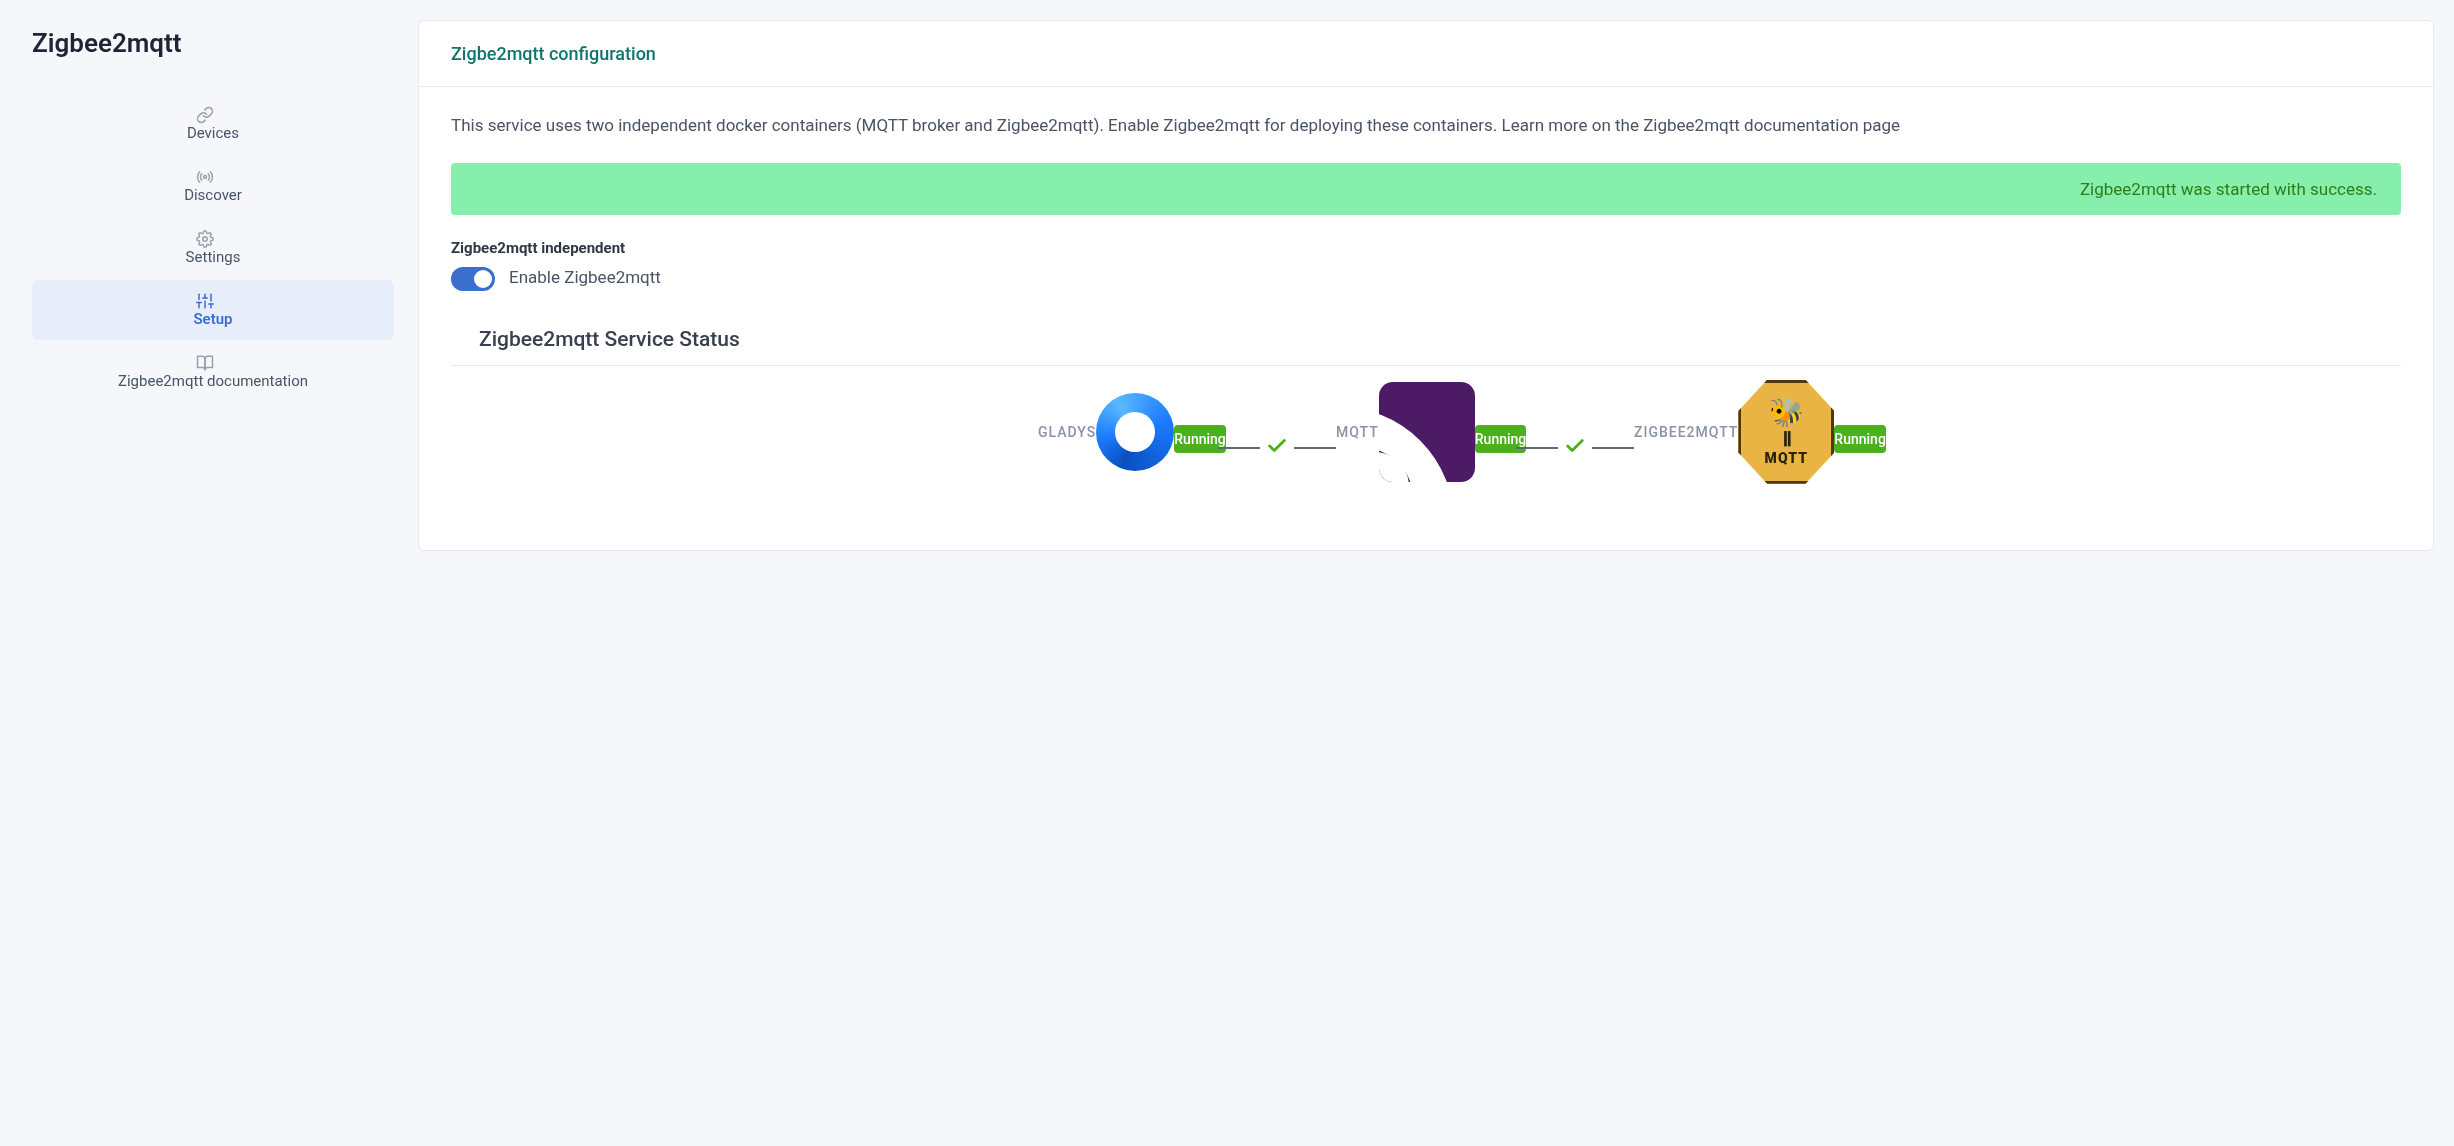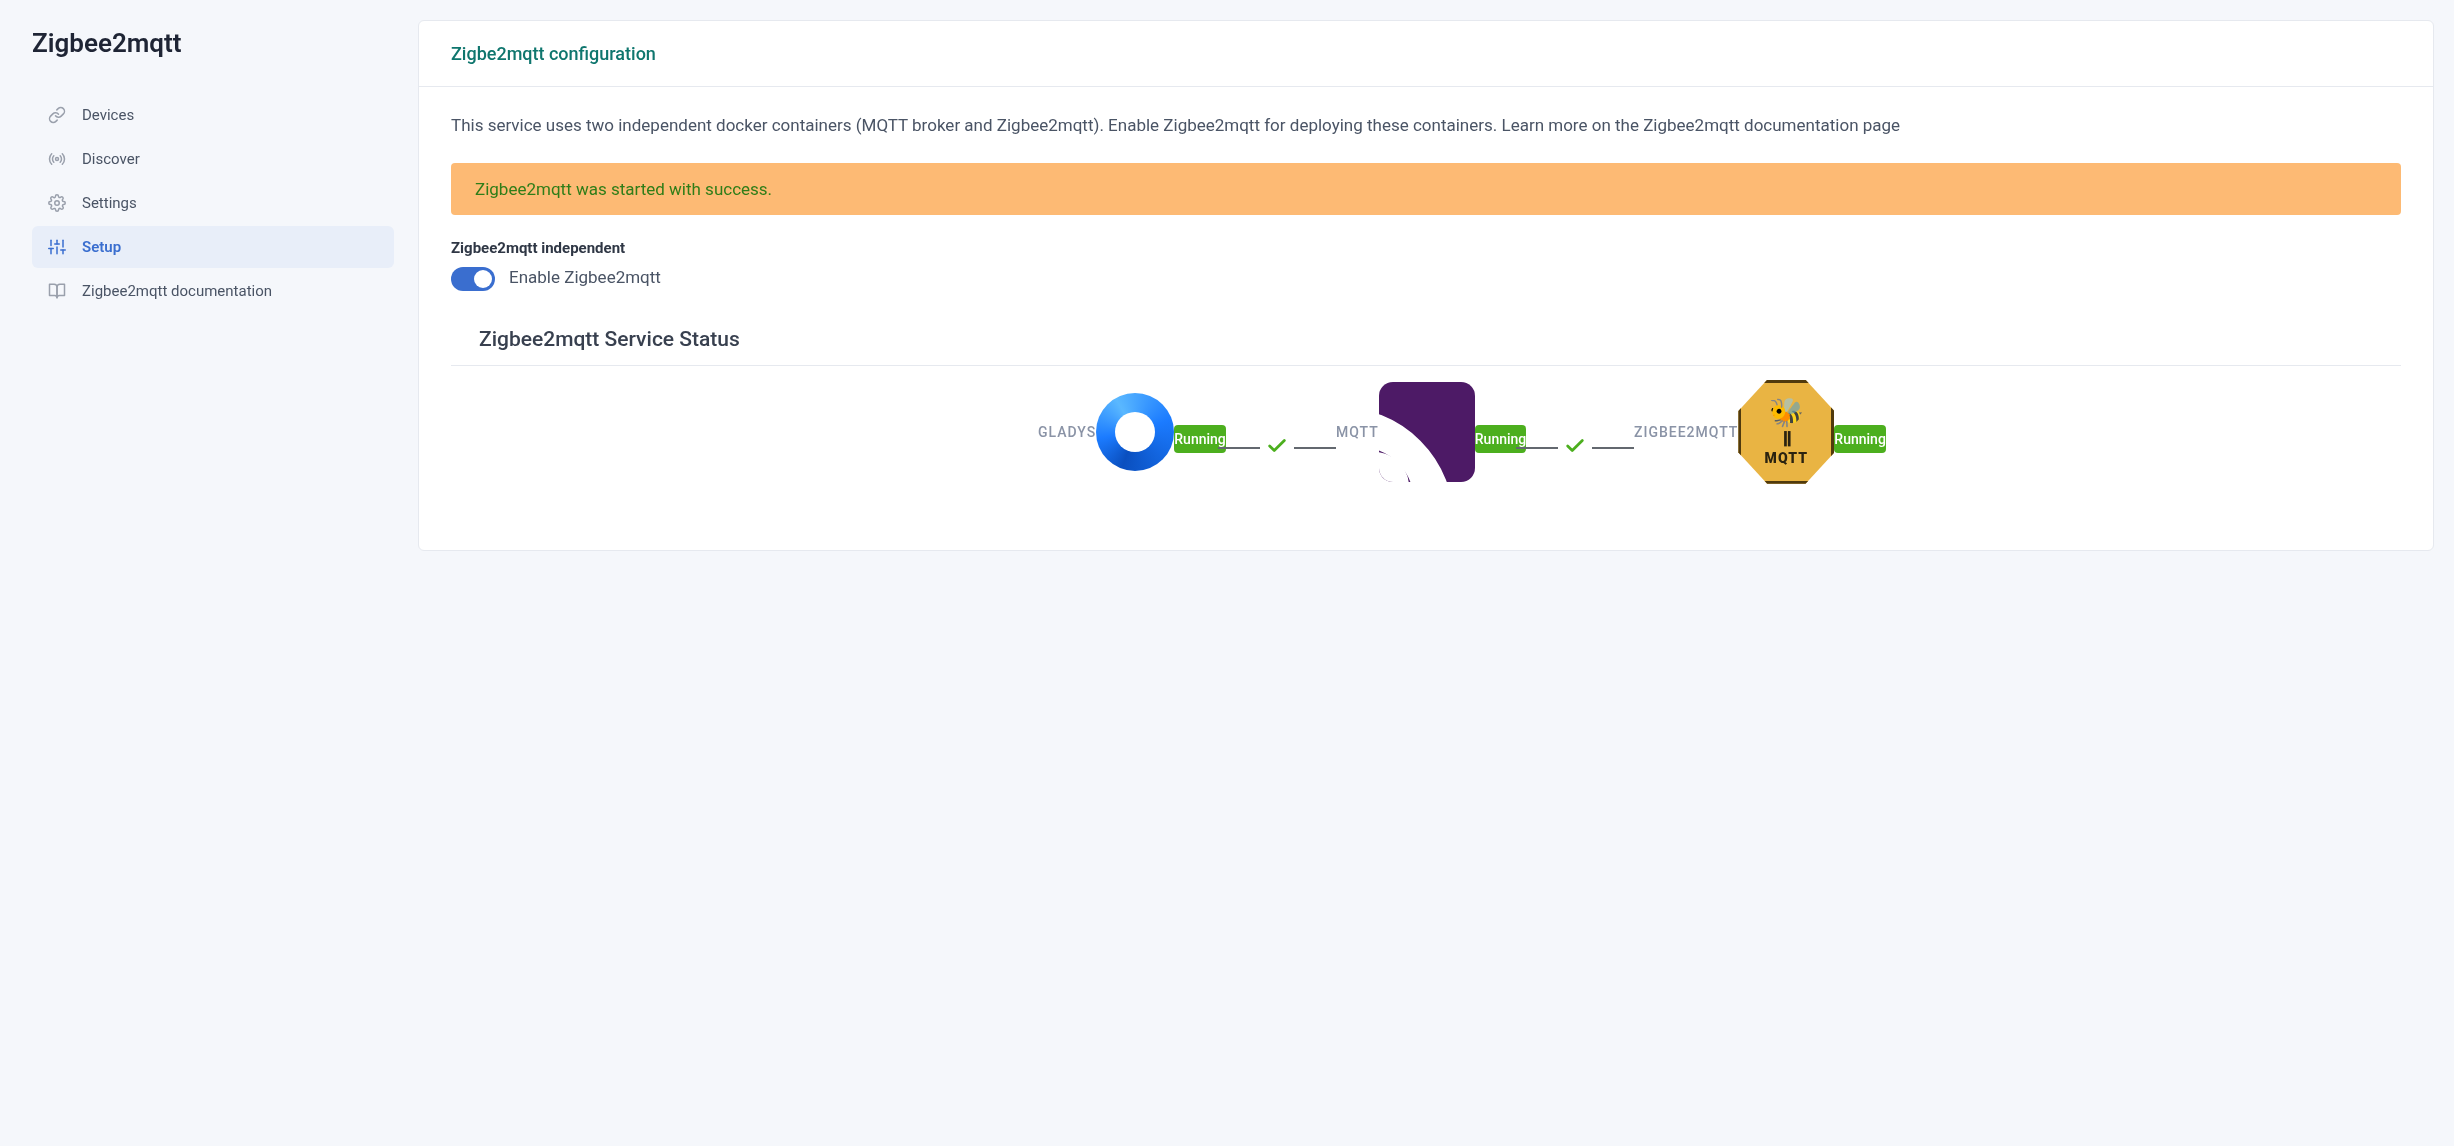--- a/index.html
+++ b/index.html
@@ -25,20 +25,21 @@
     }
     .nav-list { list-style: none; }
     .nav-item {
       display: flex;
       align-items: center;
       padding: 12px 16px;
       border-radius: 6px;
       color: #4a5465;
       cursor: pointer;
       margin-bottom: 2px;
+      flex-direction: column;
     }
     .nav-item.active {
       background: #e8eef9;
       color: #3a6ecf;
       font-weight: 600;
     }
     .nav-icon {
       width: 18px;
       height: 18px;
       margin-right: 16px;
@@ -71,26 +72,27 @@
     .card-body {
       padding: 24px 32px 44px;
     }
     .intro {
       font-size: 17px;
       line-height: 1.75;
       color: #4a5465;
       margin-bottom: 22px;
     }
     .alert-success {
-      background: #fdba74;
+      background: #86efac;
       color: #2f7d18;
       padding: 16px 24px;
       border-radius: 4px;
       font-size: 17px;
       margin-bottom: 24px;
+      text-align: right;
     }
     .section-label {
       font-weight: 700;
       color: #2f3745;
       font-size: 15px;
       margin-bottom: 10px;
     }
     .toggle-row {
       display: flex;
       align-items: flex-start;

